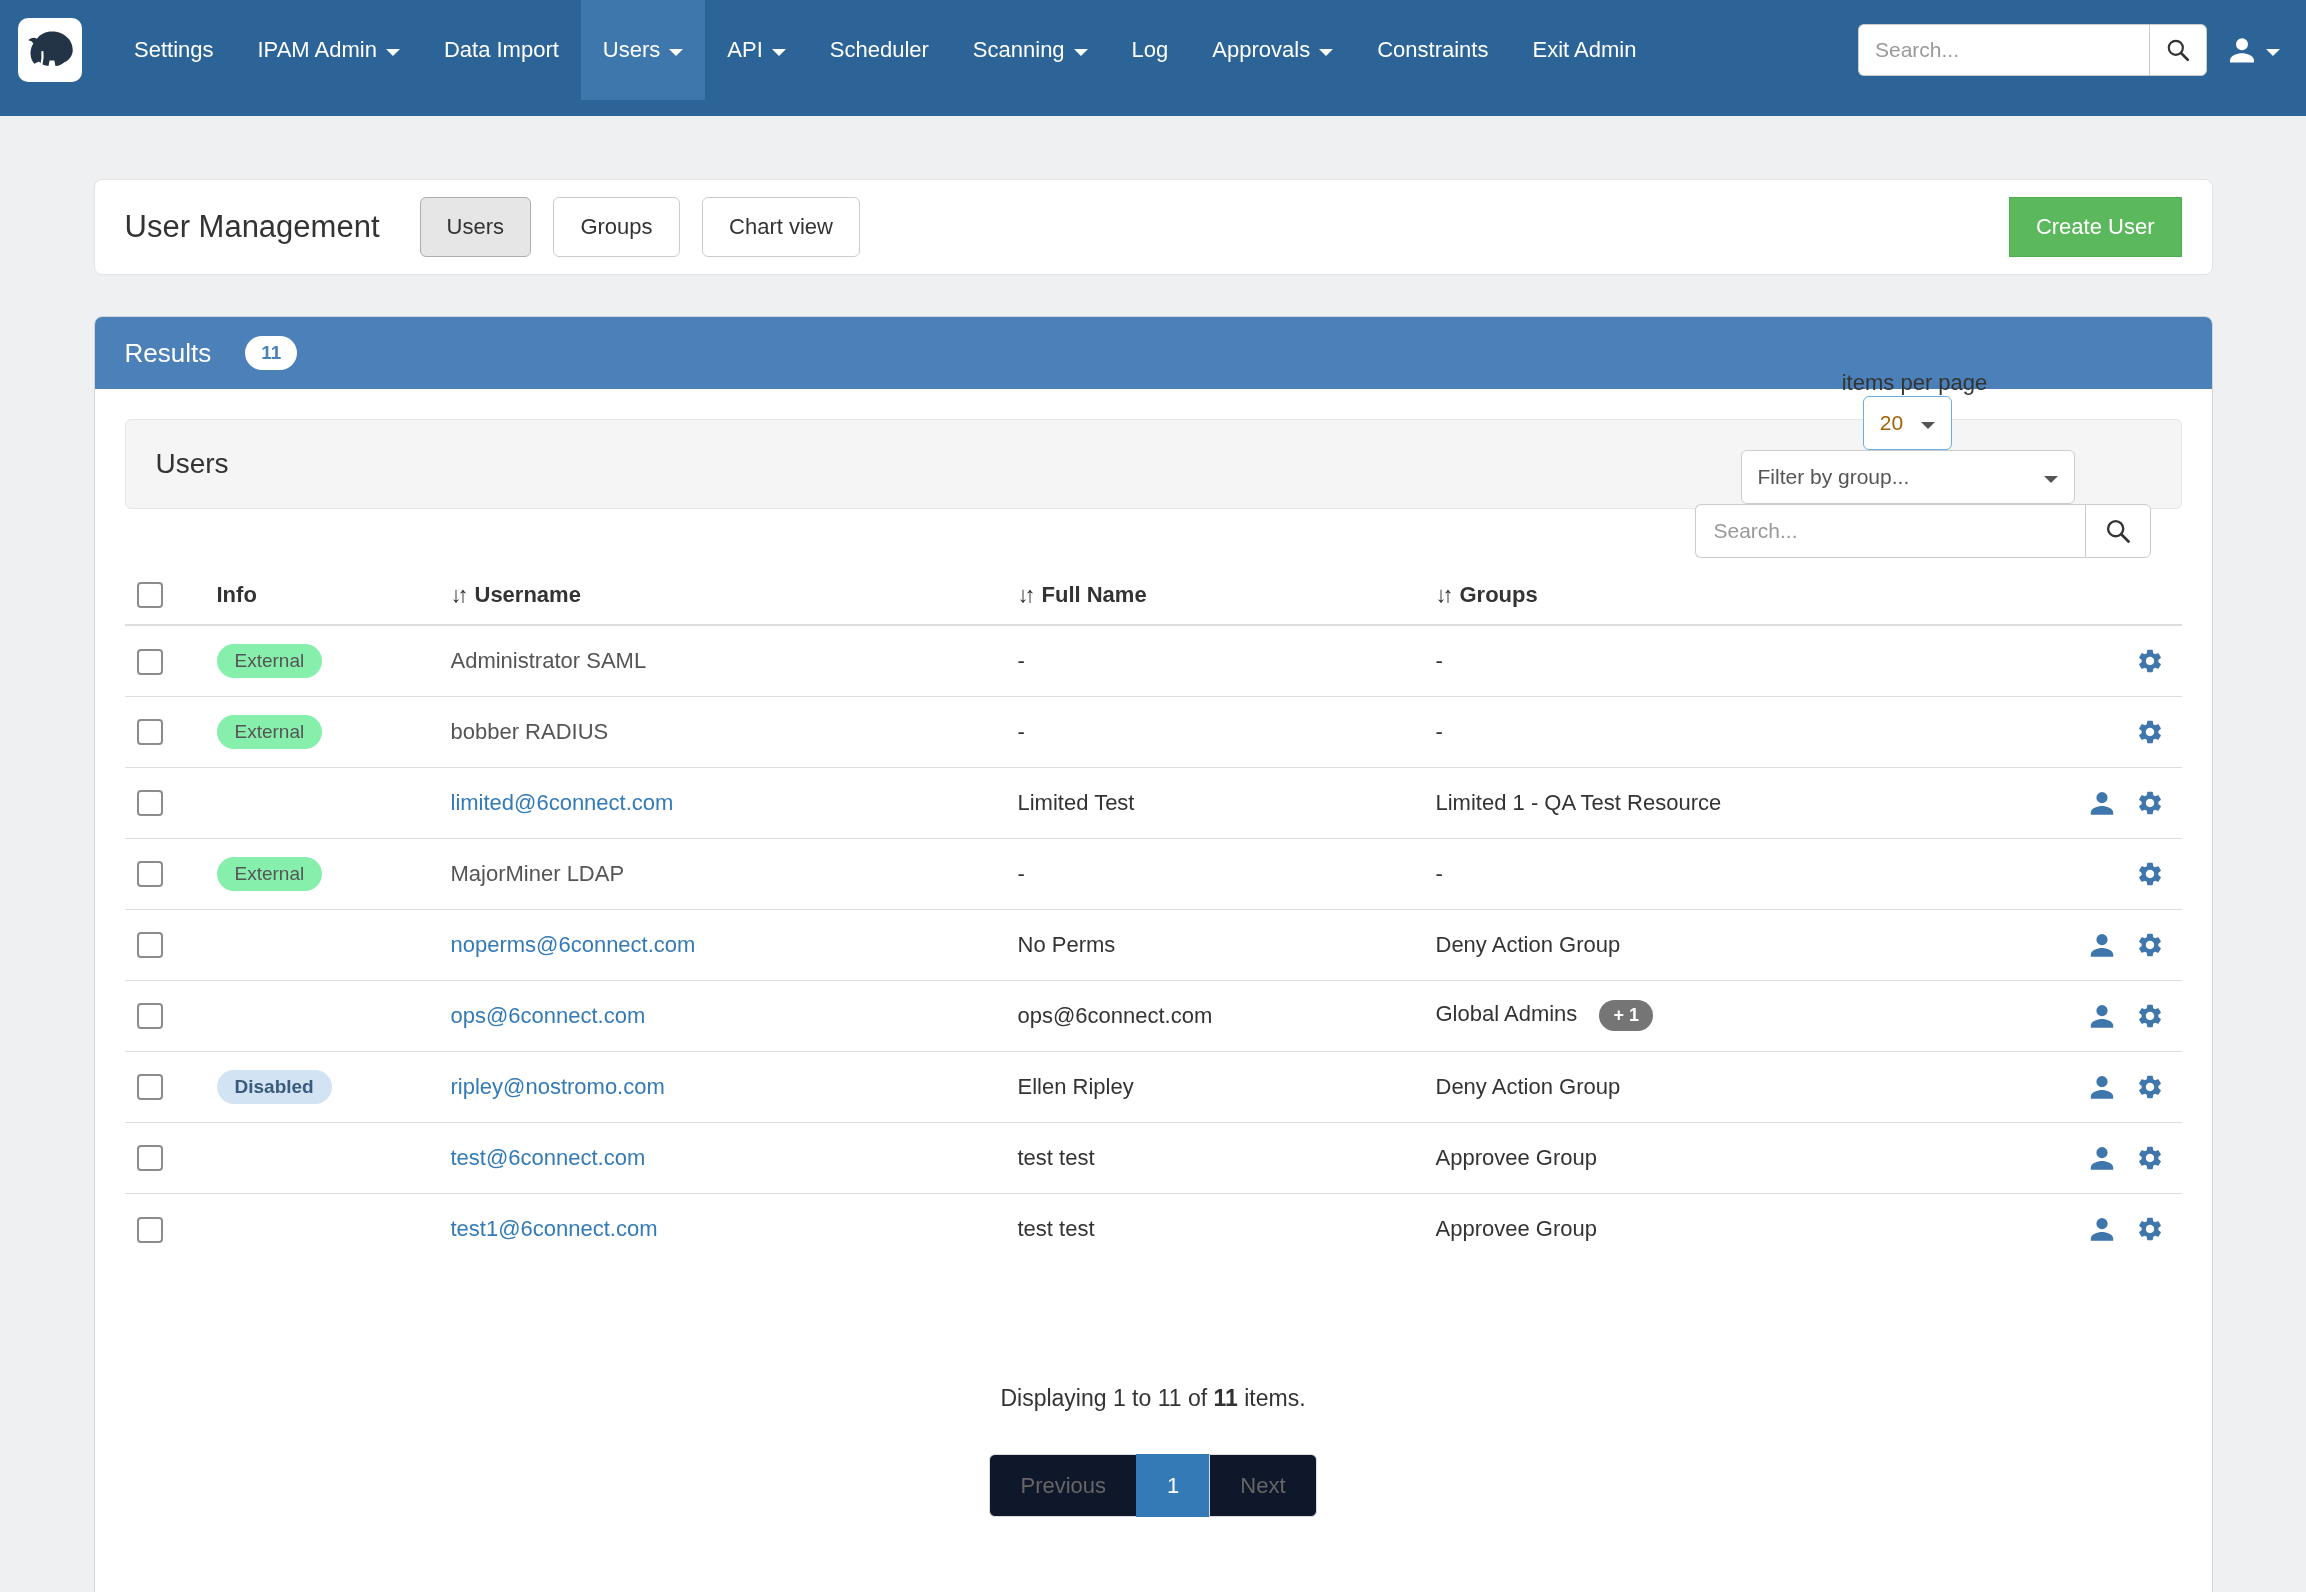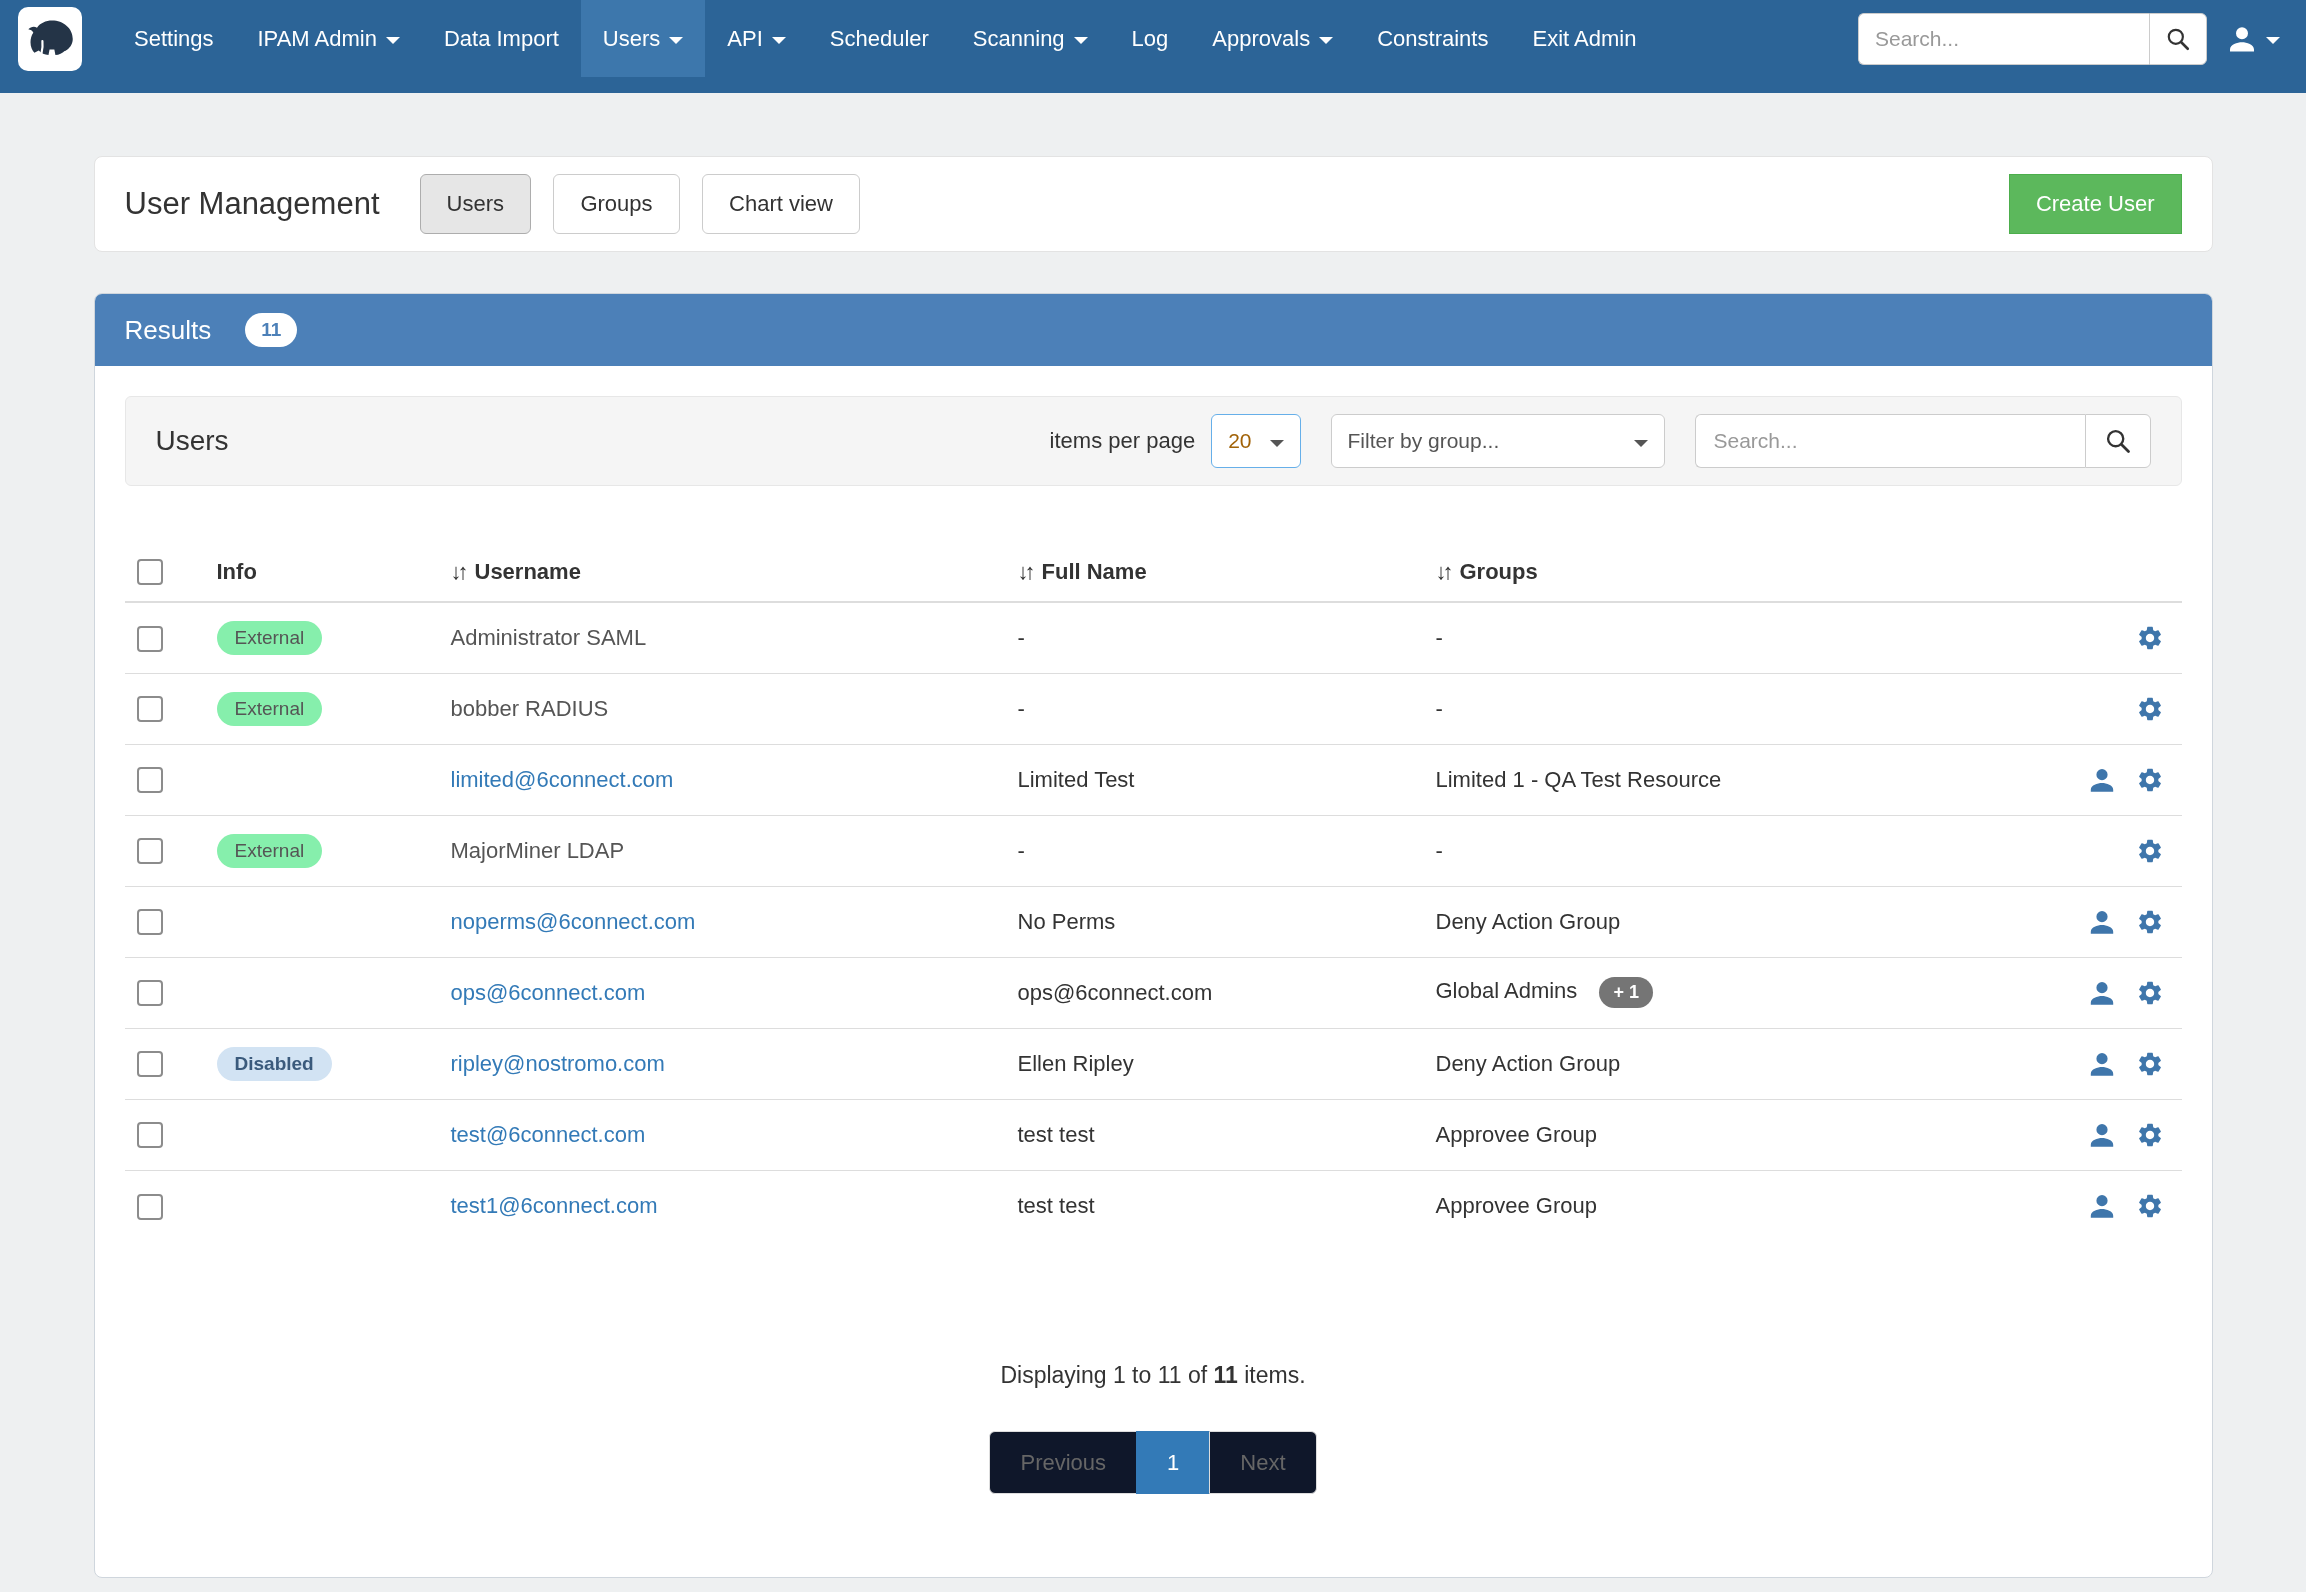--- a/index.html
+++ b/index.html
@@ -1,19 +1,19 @@
 <!DOCTYPE html>
 <html><head>
 <meta charset="utf-8">
 <style>
   * { box-sizing: border-box; margin: 0; padding: 0; }
   html, body { width: 2306px; height: 1592px; background: #eef0f1; font-family: "Liberation Sans", sans-serif; color: #333; overflow: hidden; }
 
   
-  .navbar { height: 93px; background: #2c6497; display: flex; align-items: stretch; padding: 0 26px 16px 18px; }
+  .navbar { height: 116px; background: #2c6497; display: flex; align-items: stretch; padding: 0 26px 16px 18px; }
   .brand { align-self: center; width: 64px; height: 64px; background: #fff; border-radius: 10px; display: flex; align-items: center; justify-content: center; margin-right: 30px; cursor: pointer; }
   .brand svg { width: 52px; height: 52px; }
   .nav-items { display: flex; align-items: stretch; }
   .nav-item { display: flex; align-items: center; gap: 9px; padding: 0 22px; color: #fff; font-size: 22px; cursor: pointer; white-space: nowrap; }
   .nav-item.active { background: #3d77ac; }
   .caret { width: 0; height: 0; border-left: 7px solid transparent; border-right: 7px solid transparent; border-top: 7px solid currentColor; margin-top: 4px; }
   .nav-right { margin-left: auto; display: flex; align-items: center; gap: 20px; }
   .nav-search { display: flex; }
   .nav-search input { width: 291px; height: 52px; border: 1px solid #ccc; border-right: none; border-radius: 6px 0 0 6px; padding: 0 16px; font-size: 21px; color: #555; outline: none; font-family: inherit; }
   .nav-search input::placeholder { color: #999; }
@@ -34,21 +34,21 @@
   
   .results-panel { margin-top: 41px; background: #fff; border: 1px solid #cfd6dd; border-radius: 8px; height: 1285px; overflow: hidden; }
   .results-header { background: #4c80b8; height: 72px; display: flex; align-items: center; padding: 0 30px; gap: 34px; }
   .results-title { color: #fff; font-size: 26px; font-weight: normal; }
   .results-badge { background: #fff; color: #4c80b8; border-radius: 994px; font-size: 19px; font-weight: bold; padding: 6px 16px; }
   .results-body { padding: 30px 30px 0; }
 
   
   .table-toolbar { background: #f5f5f5; border: 1px solid #e7e7e7; border-radius: 6px; height: 90px; display: flex; align-items: center; padding: 0 30px; }
   .toolbar-title { font-size: 28px; font-weight: normal; color: #333; }
-  .toolbar-right { display: flex; align-items: center; margin-left: auto; }
+  .toolbar-right { display: flex; align-items: center; margin-left: auto; flex-direction: column; }
   .ipp-label { font-size: 22px; color: #333; margin-right: 16px; }
   .selectbox { height: 54px; background: #fff; border: 1px solid #ccc; border-radius: 6px; display: flex; align-items: center; font-size: 21px; color: #555; padding: 0 16px; cursor: pointer; }
   .selectbox .caret { border-top-color: #555; margin-left: 18px; }
   .ipp-select { border-color: #66afe9; color: #a16207; margin-right: 30px; }
   .filter-select { width: 334px; margin-right: 30px; justify-content: space-between; }
   .tb-search { display: flex; }
   .tb-search input { width: 390px; height: 54px; border: 1px solid #ccc; border-right: none; border-radius: 6px 0 0 6px; padding: 0 18px; font-size: 21px; color: #555; outline: none; font-family: inherit; }
   .tb-search input::placeholder { color: #999; }
   .tb-search button { width: 66px; height: 54px; background: #fff; border: 1px solid #ccc; border-radius: 0 6px 6px 0; display: flex; align-items: center; justify-content: center; cursor: pointer; }
 

